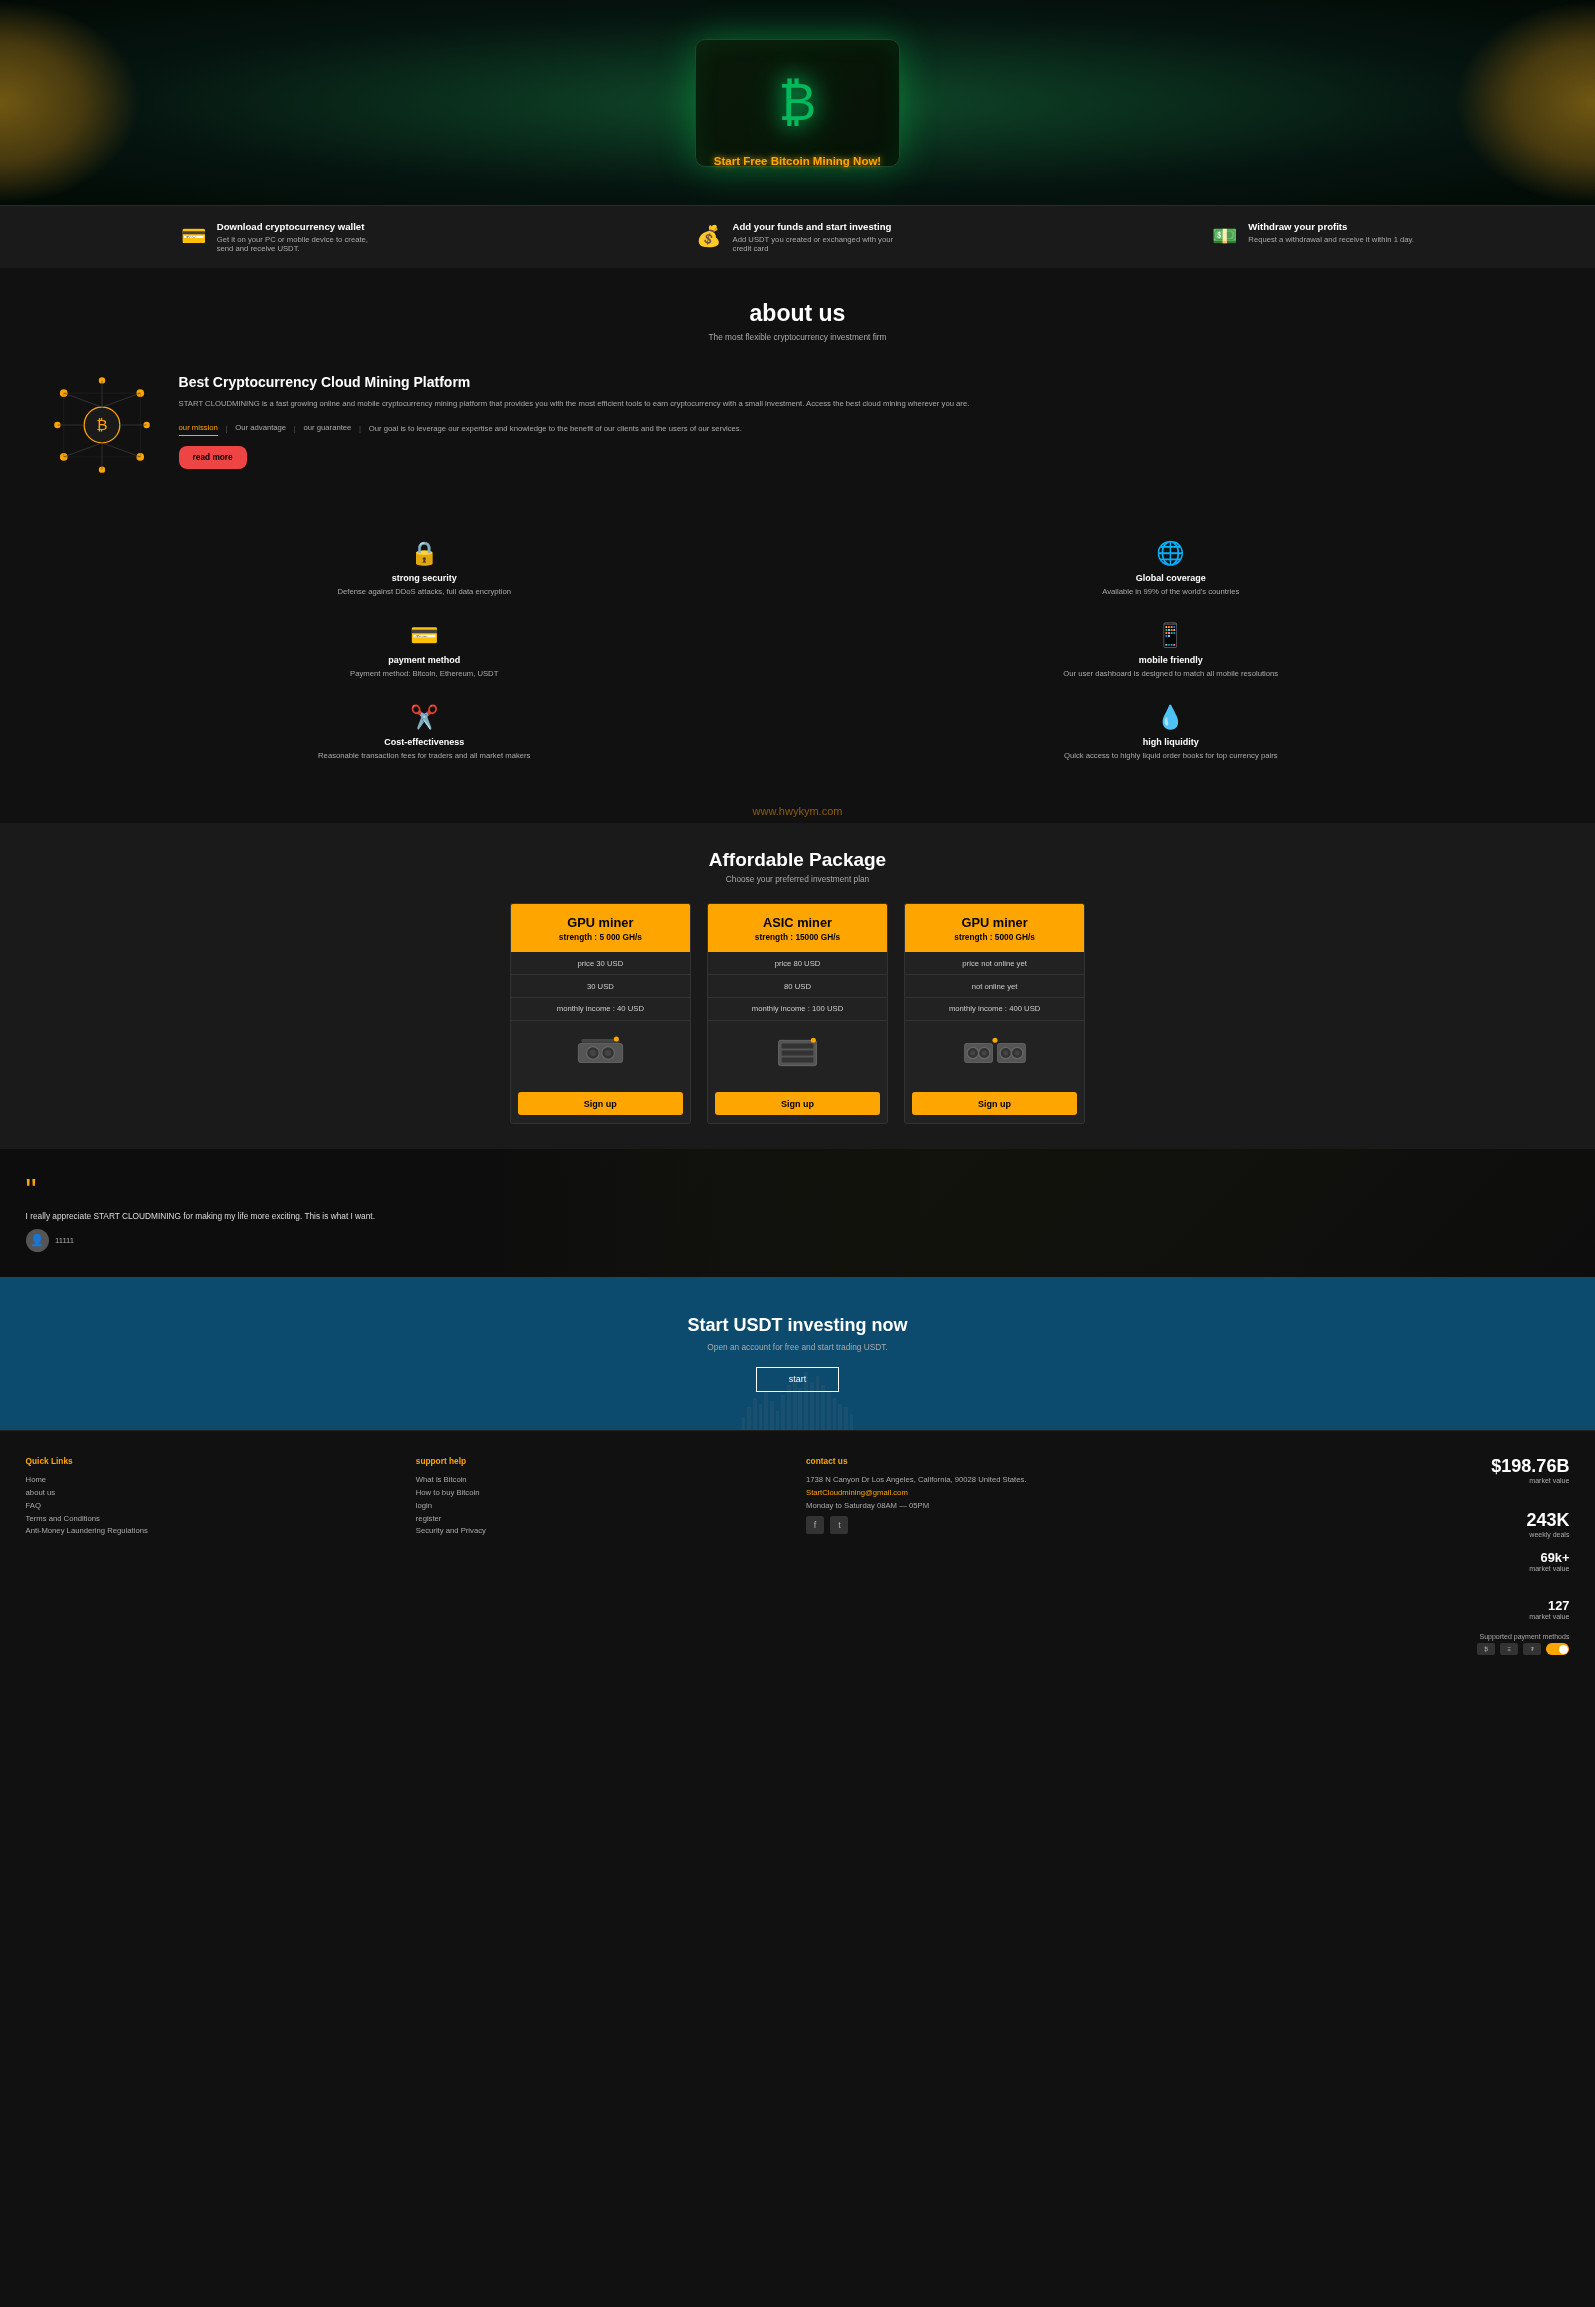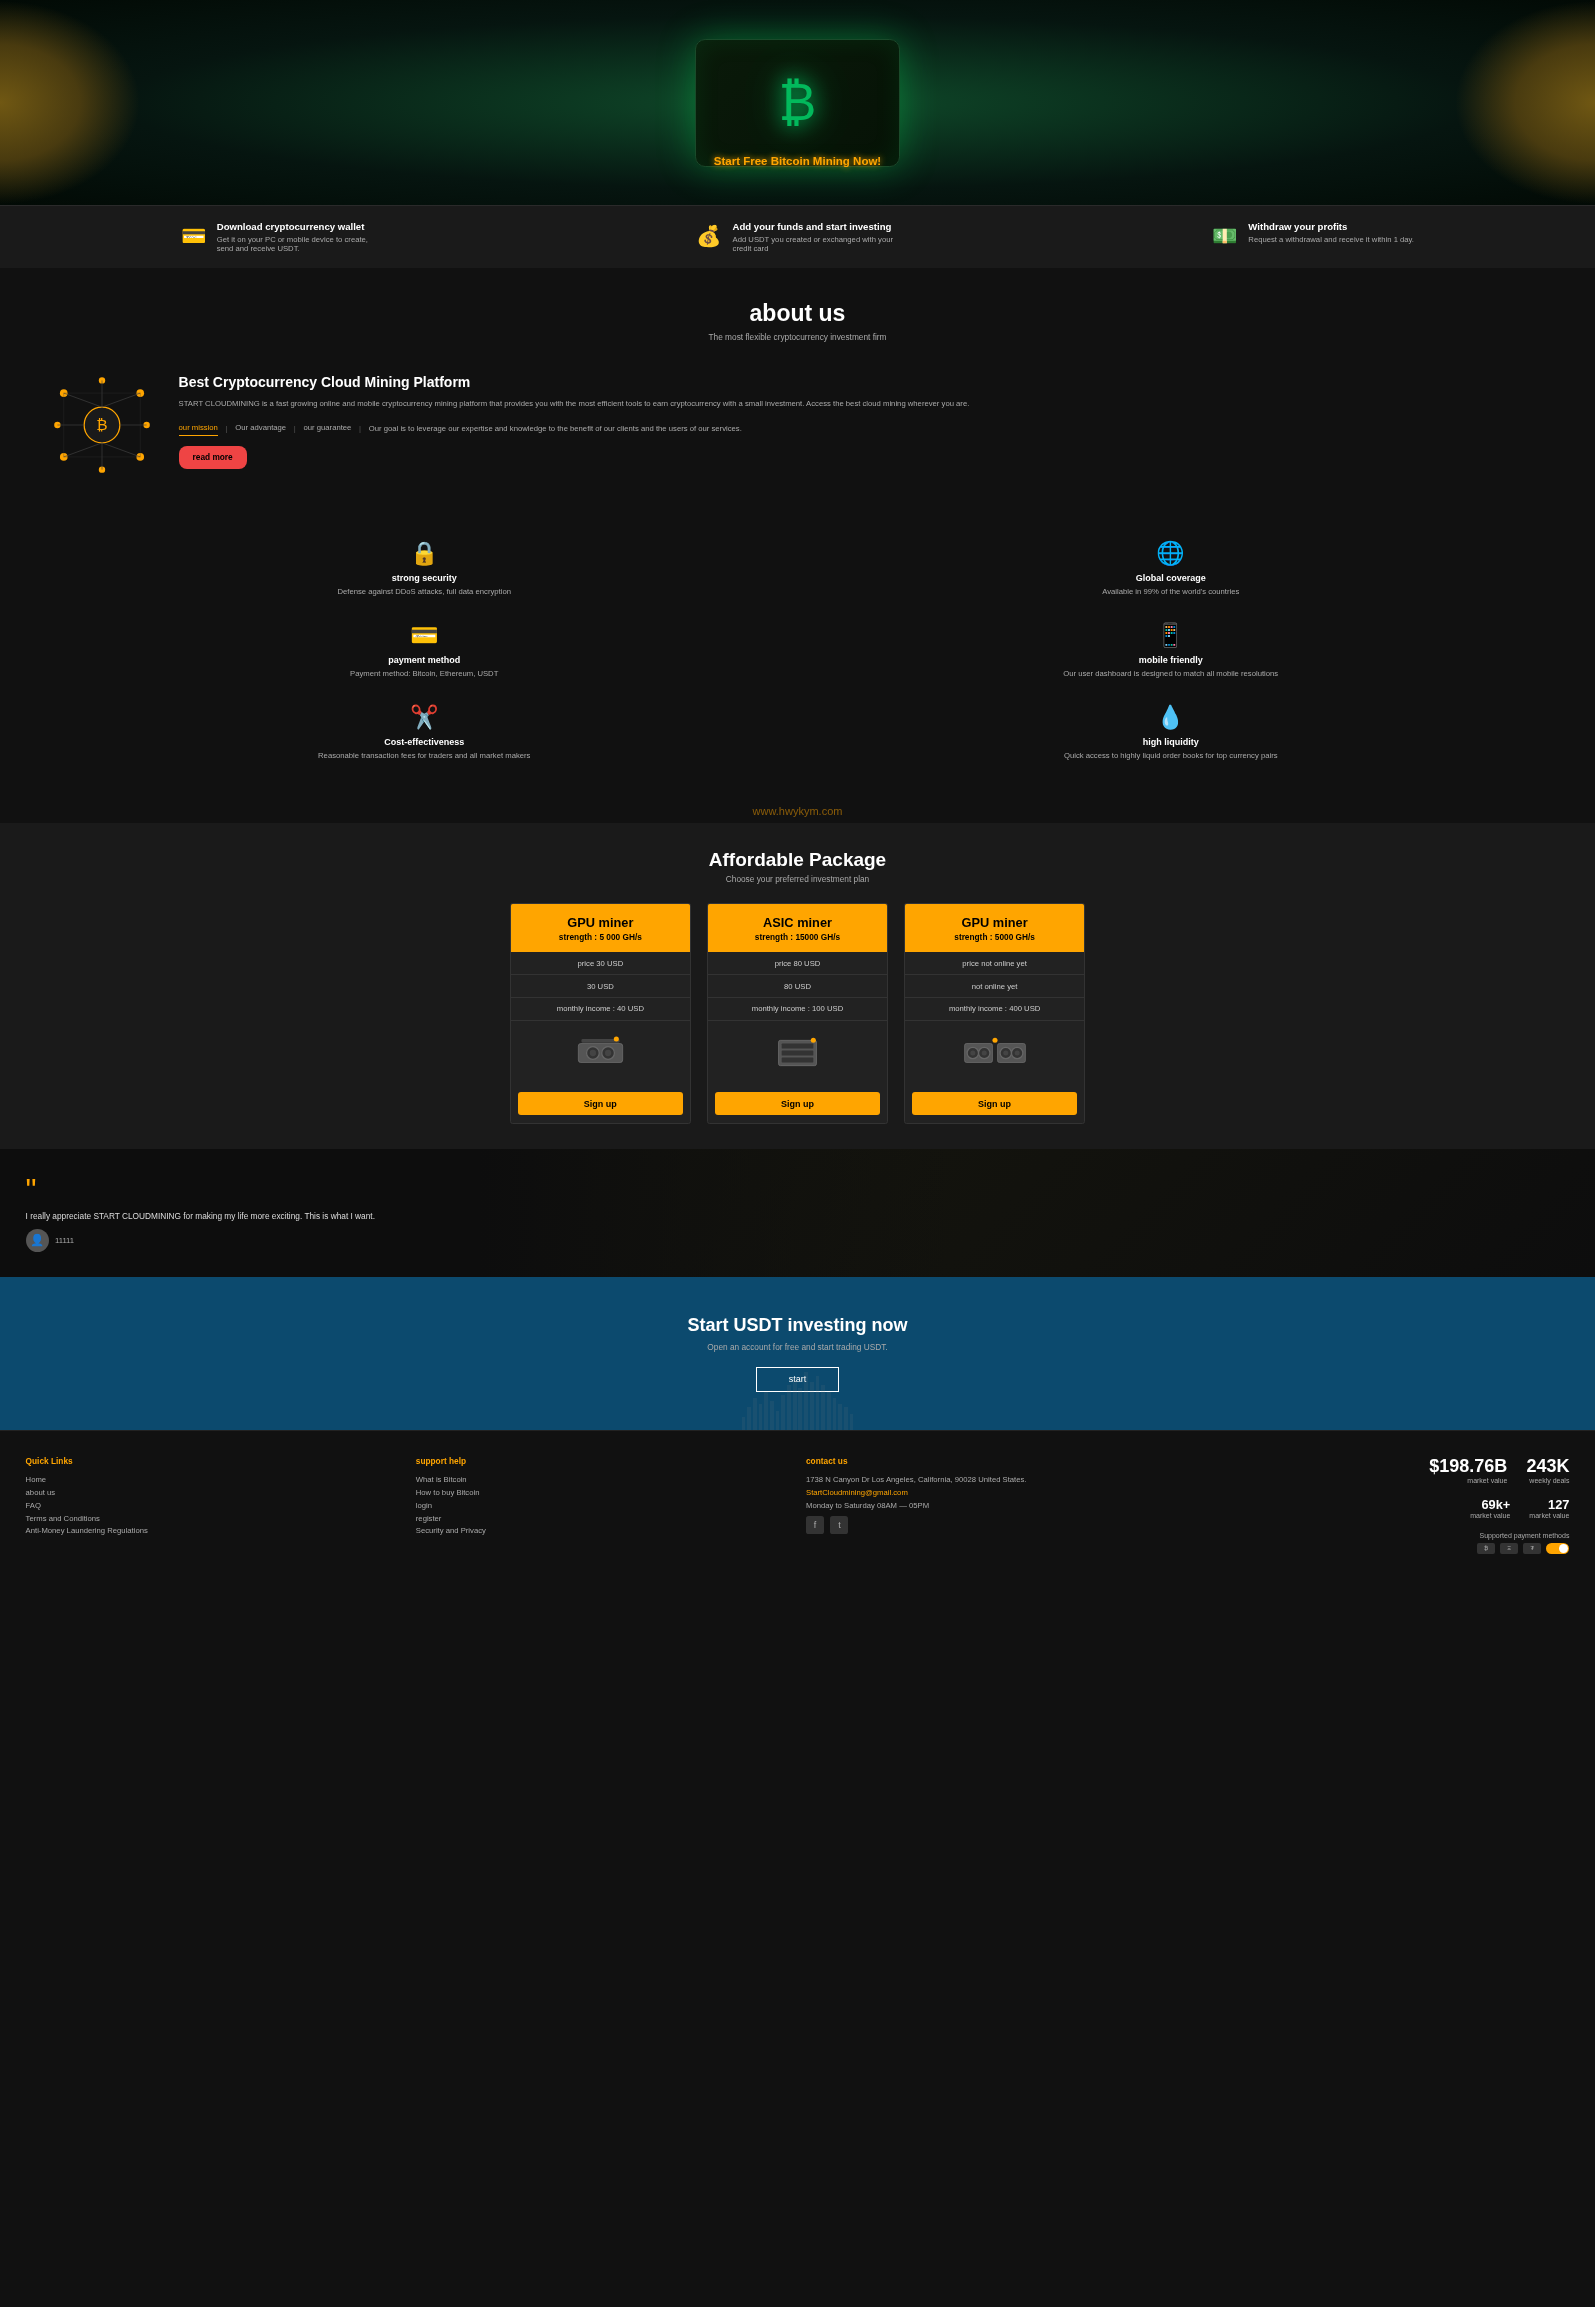--- a/index.html
+++ b/index.html
@@ -270,21 +270,21 @@
     .footer-grid {
       display: grid;
       grid-template-columns: 1fr 1fr 1fr 1fr;
       gap: 17px;
     }
     .footer-col h4 { font-size: 8.3px; color: #ffa500; margin-bottom: 9px; font-weight: bold; }
     .footer-col a, .footer-col p { display: block; font-size: 7.7px; color: #aaa; margin-bottom: 3.8px; text-decoration: none; }
     .footer-stats { text-align: right; }
     .stat-big { font-size: 18px; font-weight: bold; color: #fff; }
     .stat-label { font-size: 7px; color: #aaa; margin-bottom: 6.4px; }
-    .stat-row { display: flex; justify-content: flex-end; gap: 19px; margin-bottom: 6.4px; }
+    .stat-row { display: flex; justify-content: flex-end; gap: 19px; margin-bottom: 6.4px; flex-direction: column; }
     .stat-item { text-align: right; }
     .payment-methods { margin-top: 6.4px; }
     .payment-methods p { font-size: 7px; color: #aaa; margin-bottom: 3.8px; }
     .payment-icons { display: flex; gap: 5.1px; justify-content: flex-end; }
     .payment-icon { width: 18px; height: 11.5px; background: #333; border-radius: 1.9px; display: flex; align-items: center; justify-content: center; font-size: 5.8px; color: #aaa; }
     .toggle-switch {
       width: 23px; height: 11.5px; background: #ffa500; border-radius: 5.8px; display: inline-flex; align-items: center; padding: 1.3px;
     }
     .toggle-knob { width: 9px; height: 9px; background: #fff; border-radius: 50%; margin-left: auto; }
     .social-icons { display: flex; gap: 6.4px; margin-top: 6.4px; }

